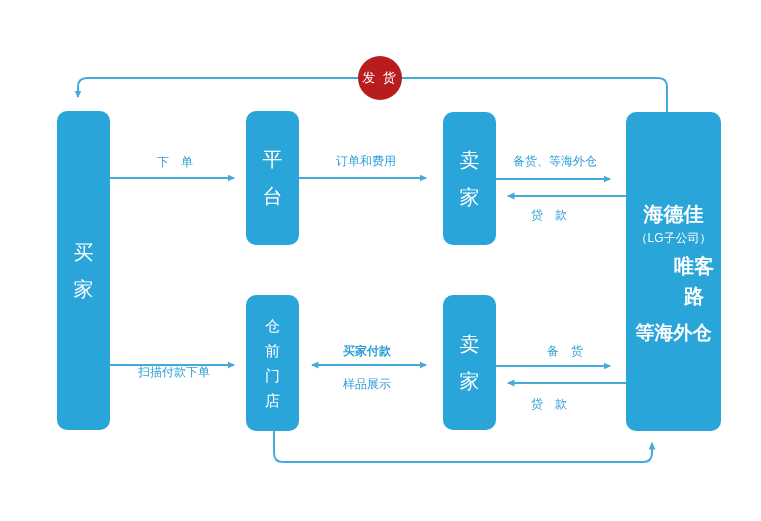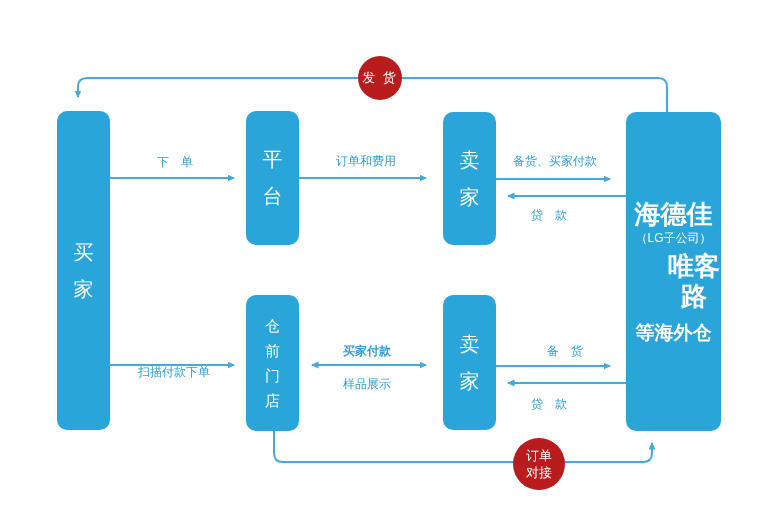--- a/index.html
+++ b/index.html
@@ -10,21 +10,21 @@
   .layer{position:absolute;left:0;top:0;width:761px;height:521px;}
   svg.layer{pointer-events:none;}
   .node{
     position:absolute;background:#29a5da;border-radius:10px;
     display:flex;align-items:center;justify-content:center;
     color:#ffffff;text-align:center;box-sizing:border-box;
   }
   .node-label{white-space:pre-line;font-size:20px;line-height:37px;letter-spacing:0;}
   .node-label.small{font-size:15px;line-height:25px;}
   .node.overseas{flex-direction:column;}
-  .ov-line1,.ov-line3{font-size:26px;font-weight:bold;line-height:30px;}
+  .ov-line1,.ov-line3{font-size:20px;font-weight:bold;line-height:30px;}
   .ov-line2{font-size:12px;line-height:18px;}
   .ov-line3{margin-top:4px;margin-left:41px;}
   .ov-line4{font-size:19px;font-weight:bold;line-height:24px;margin-top:10px;}
   .badge{
     position:absolute;background:#b91c1c;border-radius:50%;
     display:flex;align-items:center;justify-content:center;
     color:#ffffff;text-align:center;
   }
   .badge.ship{left:358px;top:56px;width:44px;height:44px;font-size:13px;letter-spacing:2px;}
   .badge.docking{left:513px;top:438px;width:52px;height:52px;font-size:13px;line-height:17px;white-space:pre-line;}
@@ -88,30 +88,26 @@
   </div>
 
   <div class="node" style="left:443px;top:295px;width:53px;height:135px;">
     <span class="node-label">卖
 家</span>
   </div>
 
   <div class="badge ship">
     <span>发 货</span>
   </div>
-  <div class="badge docking">
-    <span style="white-space:pre-line">订单
-对接</span>
-  </div>
 
   <div class="edge-label" style="left:175px;top:154px;">下　单</div>
 
   <div class="edge-label" style="left:366px;top:153px;">订单和费用</div>
 
-  <div class="edge-label" style="left:555px;top:153px;">备货、买家付款</div>
+  <div class="edge-label" style="left:555px;top:153px;">备货、等海外仓</div>
 
   <div class="edge-label" style="left:549px;top:207px;">贷　款</div>
 
   <div class="edge-label" style="left:174px;top:364px;">扫描付款下单</div>
 
   <div class="edge-label" style="left:367px;top:343px;font-weight:bold;">买家付款</div>
 
   <div class="edge-label" style="left:367px;top:376px;">样品展示</div>
 
   <div class="edge-label" style="left:524px;top:343px;margin-left:41px;">备　货</div>

